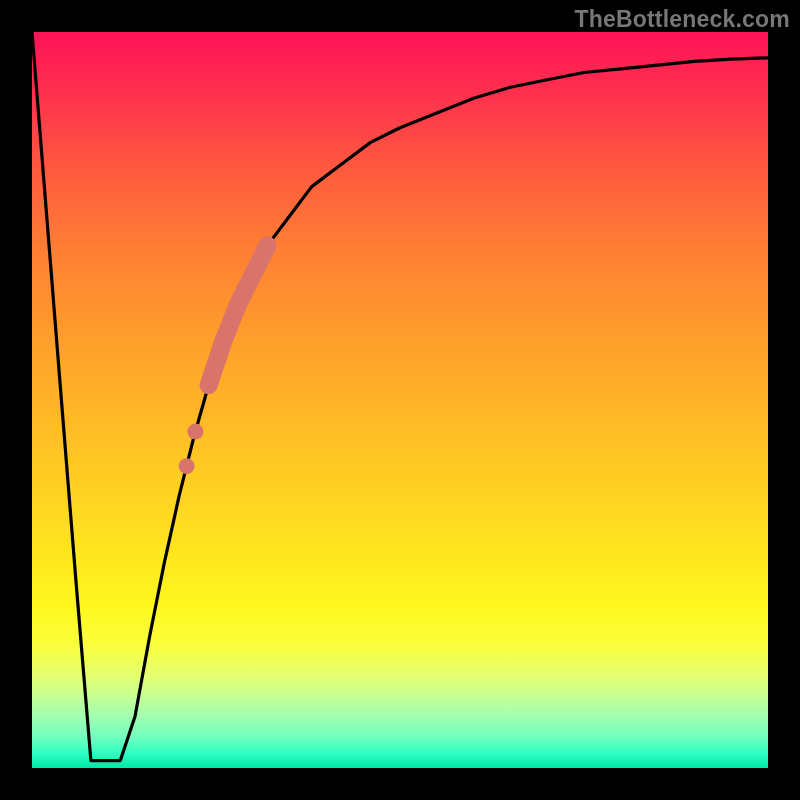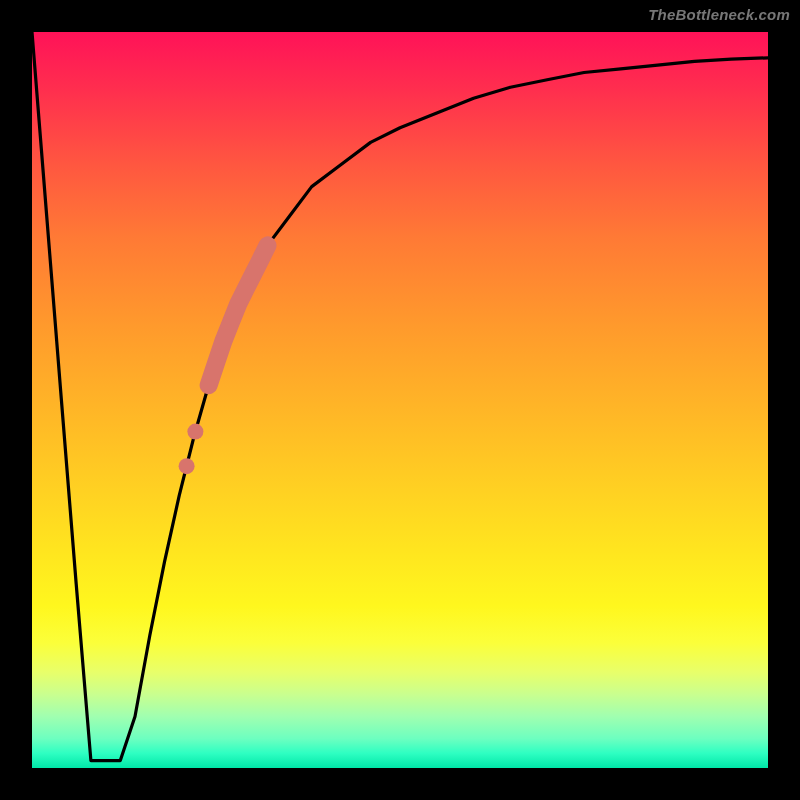--- a/index.html
+++ b/index.html
@@ -41,25 +41,24 @@
       #6dffc0 96%,
       #2effc2 98%,
       #00e7a8 100%
     );
   }
   .watermark {
     position: absolute;
     top: 6px;
     right: 10px;
     color: #777;
-    font-size: 15px;
+    font-size: 23px;
     font-weight: 600;
     letter-spacing: 0.2px;
     user-select: none;
-    font-style: italic;
   }
   svg.curve {
     position: absolute;
     top: 0;
     left: 0;
     width: 736px;
     height: 736px;
   }
 </style>
 </head>

